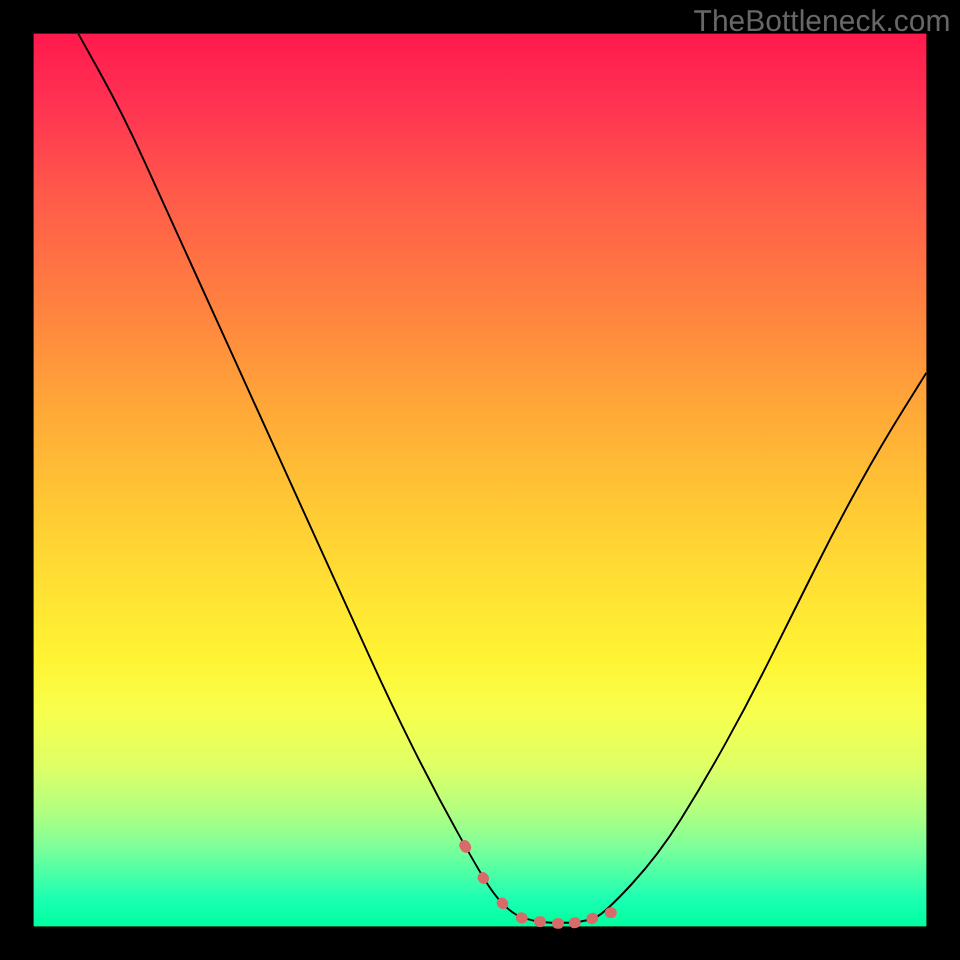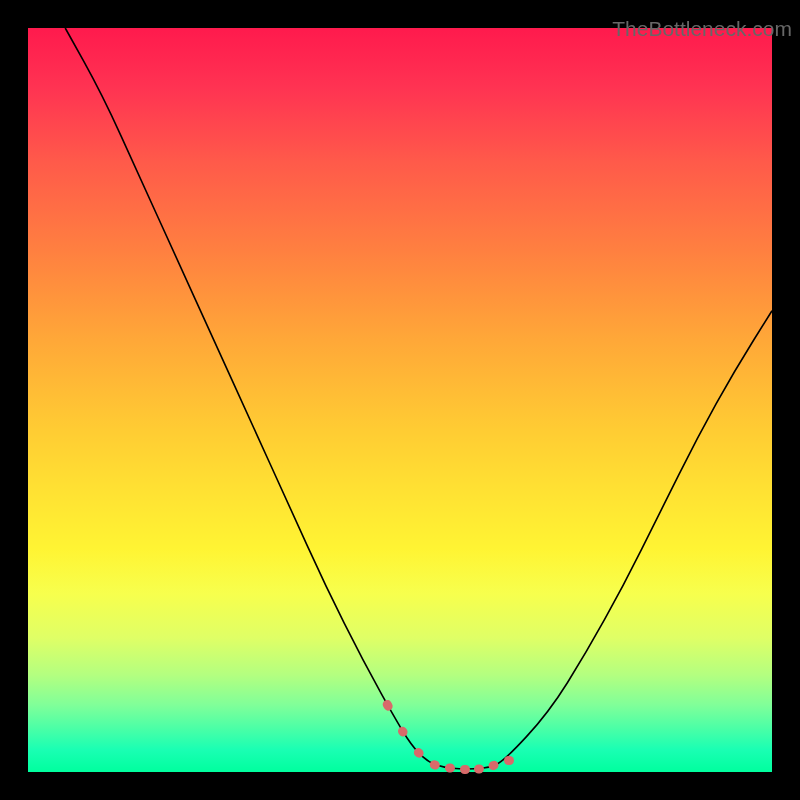--- a/index.html
+++ b/index.html
@@ -28,24 +28,24 @@
       #f7ff4d 76%,
       #dfff66 82%,
       #b3ff80 87%,
       #80ff99 91%,
       #4dffa6 94%,
       #1affb3 97%,
       #00ff9e 100%);
   }
   .attrib {
     position: absolute;
-    top: 17px;
+    top: 4px;
     right: 8px;
     color: #676767;
-    font-size: 21px;
+    font-size: 25px;
     font-weight: 500;
   }
   svg.curve {
     position: absolute;
     left: 0; top: 0;
     width: 744px;
     height: 744px;
     overflow: visible;
   }
   .curve-path {

